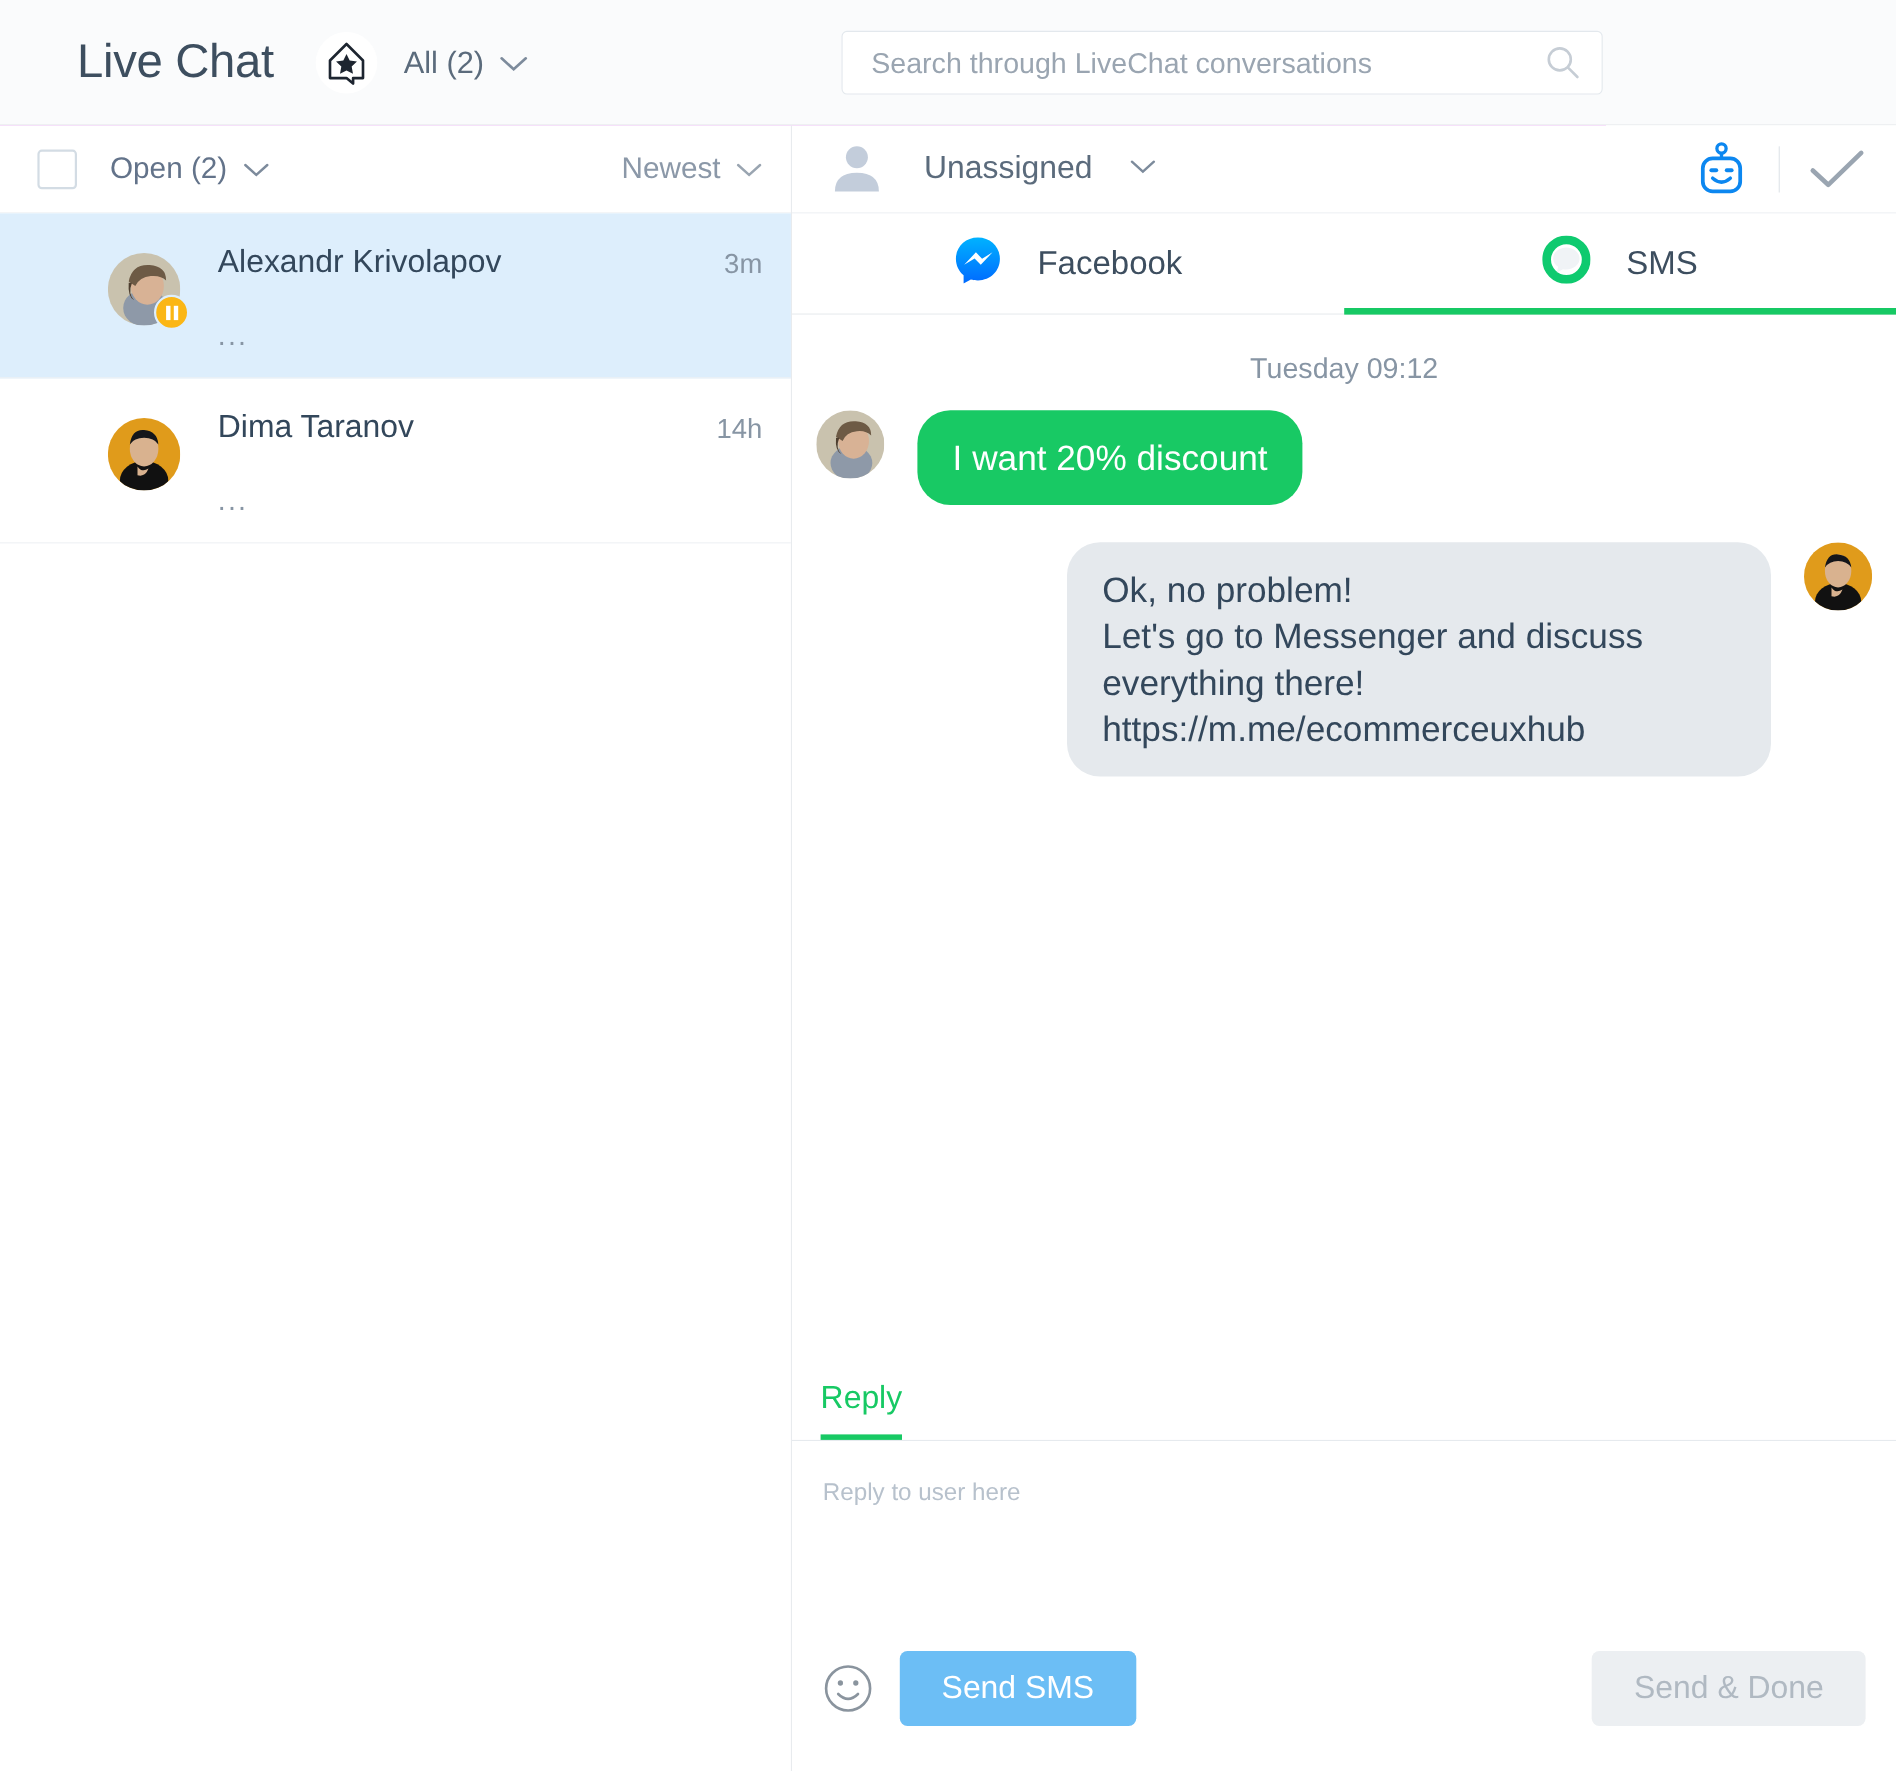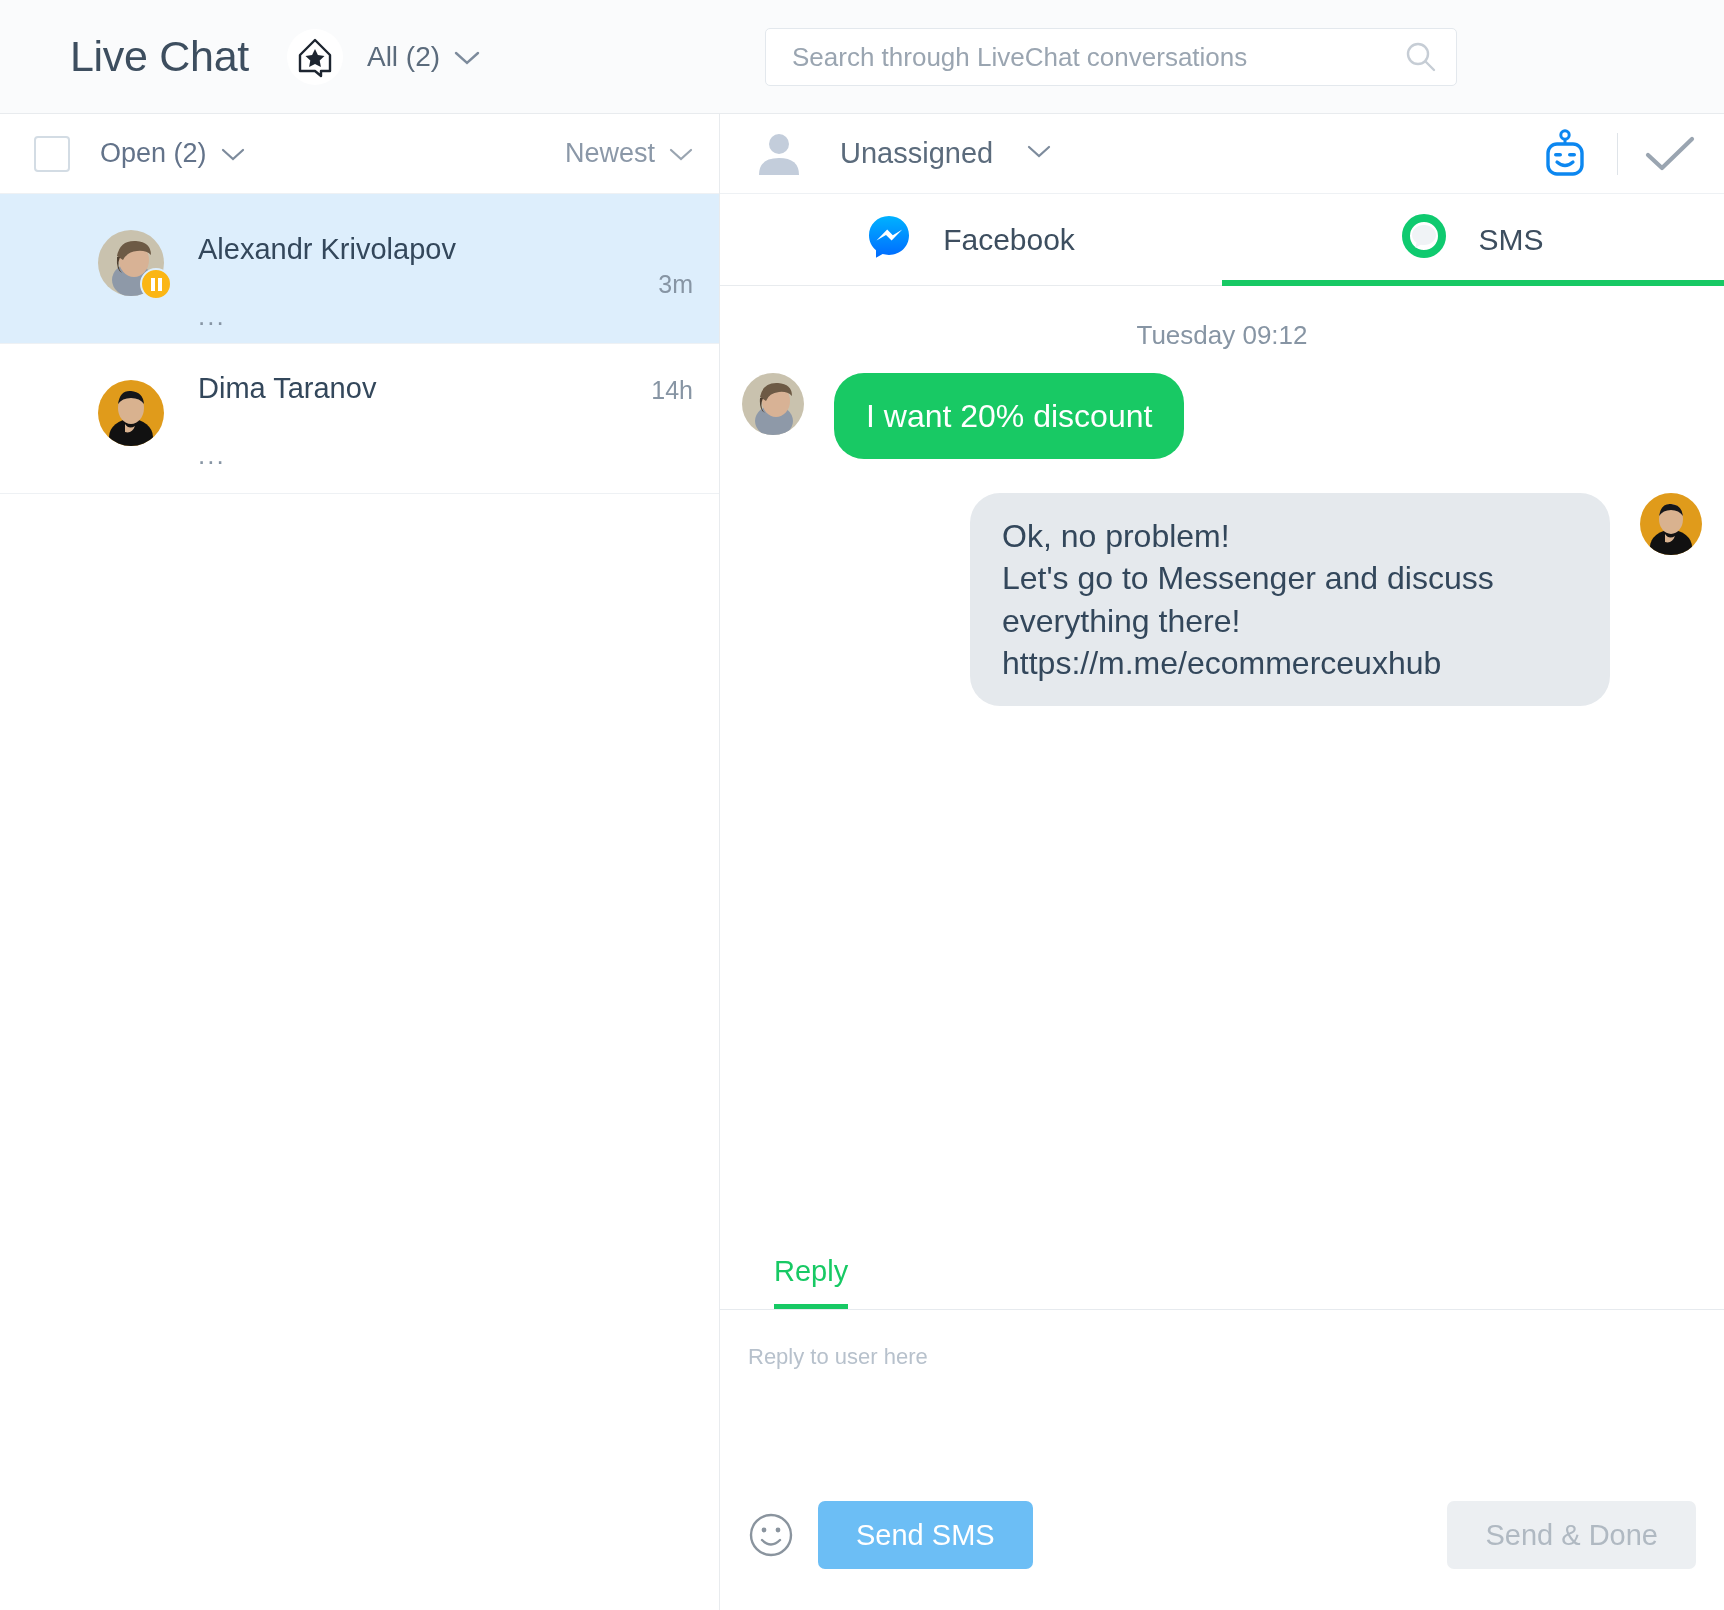--- a/index.html
+++ b/index.html
@@ -75,21 +75,21 @@
     font-size:27px; color:#8b98a8; cursor:pointer;
   }
 
   .conv {
     position:relative; height:150px;
     display:flex; align-items:flex-start;
     padding:26px 26px 0 98px;
     border-bottom:1px solid #eef1f4;
     cursor:pointer;
   }
-  .conv.active { background:#ddeefc;align-items:center; }
+  .conv.active { background:#ddeefc; }
   .av-wrap { position:absolute; left:98px; top:36px; width:66px; height:66px; }
   .avatar {
     width:66px; height:66px; border-radius:50%;
     overflow:hidden; position:relative;
   }
   .badge-pause {
     position:absolute; right:-8px; bottom:-4px;
     width:32px; height:32px; border-radius:50%;
     background:#fbb615; border:2px solid #ddeefc;
     display:flex; align-items:center; justify-content:center;
@@ -148,21 +148,21 @@
   .bubble.green { background:#18c964; color:#ffffff; margin-left:30px; }
   .bubble.grey  { background:#e5e9ed; color:#33475b; margin-right:30px; max-width:640px; }
 
   
   .reply-tabs {
     border-bottom:1px solid #e6eaee; padding:0 26px;
     display:flex; align-items:flex-end; height:72px;
   }
   .reply-tab {
     font-size:29px; color:#17c964; padding-bottom:16px;
-    border-bottom:5px solid #17c964; cursor:pointer;margin-left:28px;
+    border-bottom:5px solid #17c964; cursor:pointer;
   }
   .reply-box { height:150px; padding:34px 28px 0 28px; }
   .reply-input {
     width:100%; border:none; outline:none; resize:none; background:transparent;
     font-family:"Liberation Sans", sans-serif; font-size:22px; color:#33475b;
   }
   .reply-input::placeholder { color:#b7c1cc; }
   .actions {
     height:150px; display:flex; align-items:center; padding:0 28px;
   }

